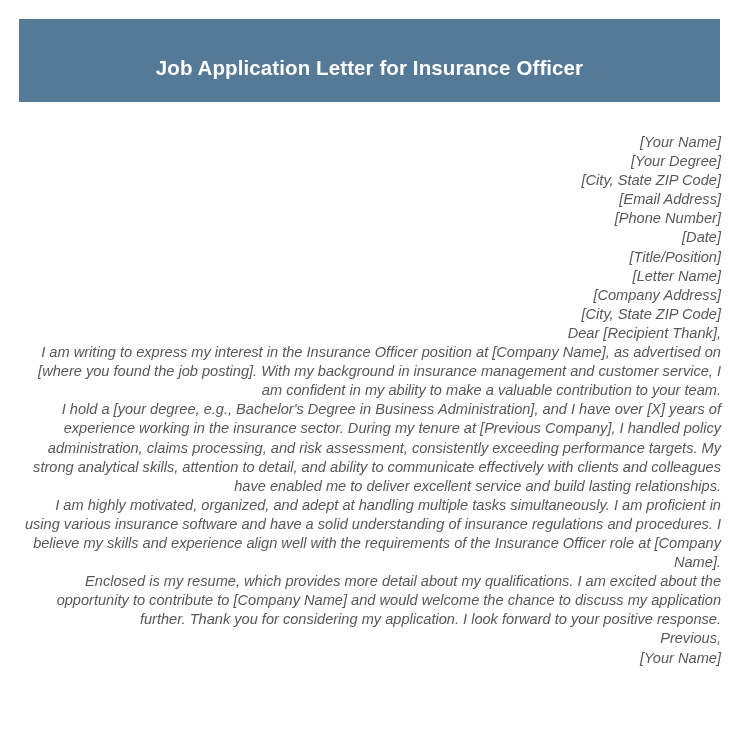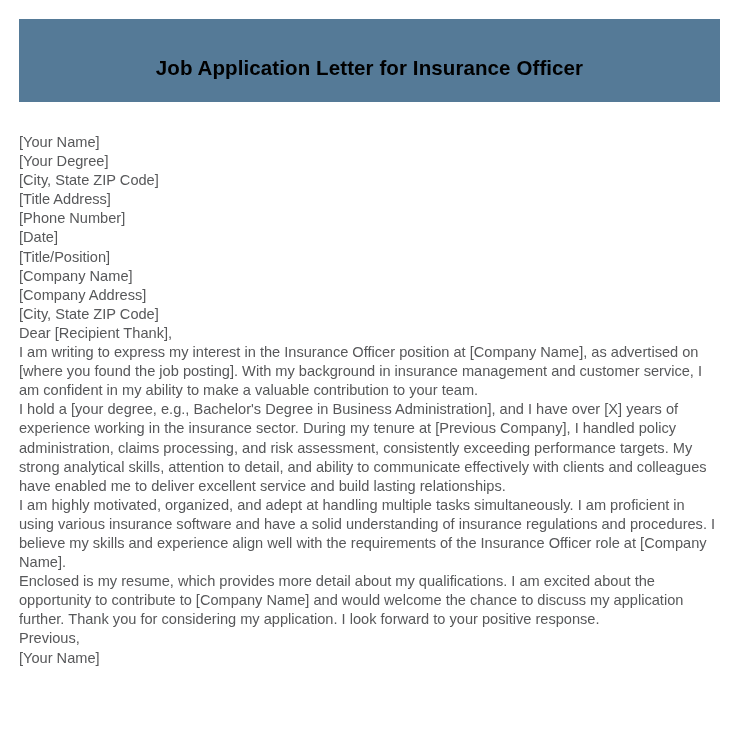--- a/index.html
+++ b/index.html
@@ -25,62 +25,63 @@
     top: 19px;
     width: 701px;
     height: 83px;
     background: #557a97;
     display: flex;
     align-items: center;
     justify-content: center;
     box-sizing: border-box;
   }
   .title-banner .title-text {
-    color: #000000;
+    color: #ffffff;
     font-size: 20.5px;
     font-weight: bold;
     letter-spacing: 0.1px;
     line-height: 1.2;
     font-family: "Liberation Sans", sans-serif;
     margin-top: 16px;
   }
   .letter-body {
     position: absolute;
     left: 19px;
     top: 133px;
     width: 702px;
   }
   .letter-line {
     color: #57585a;
     font-size: 14.6px;
     line-height: 19.1px;
     font-family: "Liberation Sans", sans-serif;
-    text-align: left;
+    text-align: right;
     white-space: normal;
     word-wrap: break-word;
+    font-style: italic;
   }
 </style>
 </head>
 <body>
 
 <div class="page">
 
   <div class="title-banner">
     <div class="title-text">Job Application Letter for Insurance Officer</div>
   </div>
 
   <div class="letter-body">
     <div class="letter-line">[Your Name]</div>
     <div class="letter-line">[Your Degree]</div>
     <div class="letter-line">[City, State ZIP Code]</div>
-    <div class="letter-line">[Title Address]</div>
+    <div class="letter-line">[Email Address]</div>
     <div class="letter-line">[Phone Number]</div>
     <div class="letter-line">[Date]</div>
     <div class="letter-line">[Title/Position]</div>
-    <div class="letter-line">[Company Name]</div>
+    <div class="letter-line">[Letter Name]</div>
     <div class="letter-line">[Company Address]</div>
     <div class="letter-line">[City, State ZIP Code]</div>
     <div class="letter-line">Dear [Recipient Thank],</div>
     <div class="letter-line">I am writing to express my interest in the Insurance Officer position at [Company Name], as advertised on [where you found the job posting]. With my background in insurance management and customer service, I am confident in my ability to make a valuable contribution to your team.</div>
     <div class="letter-line">I hold a [your degree, e.g., Bachelor's Degree in Business Administration], and I have over [X] years of experience working in the insurance sector. During my tenure at [Previous Company], I handled policy administration, claims processing, and risk assessment, consistently exceeding performance targets. My strong analytical skills, attention to detail, and ability to communicate effectively with clients and colleagues have enabled me to deliver excellent service and build lasting relationships.</div>
     <div class="letter-line">I am highly motivated, organized, and adept at handling multiple tasks simultaneously. I am proficient in using various insurance software and have a solid understanding of insurance regulations and procedures. I believe my skills and experience align well with the requirements of the Insurance Officer role at [Company Name].</div>
     <div class="letter-line">Enclosed is my resume, which provides more detail about my qualifications. I am excited about the opportunity to contribute to [Company Name] and would welcome the chance to discuss my application further. Thank you for considering my application. I look forward to your positive response.</div>
     <div class="letter-line">Previous,</div>
     <div class="letter-line">[Your Name]</div>
   </div>

